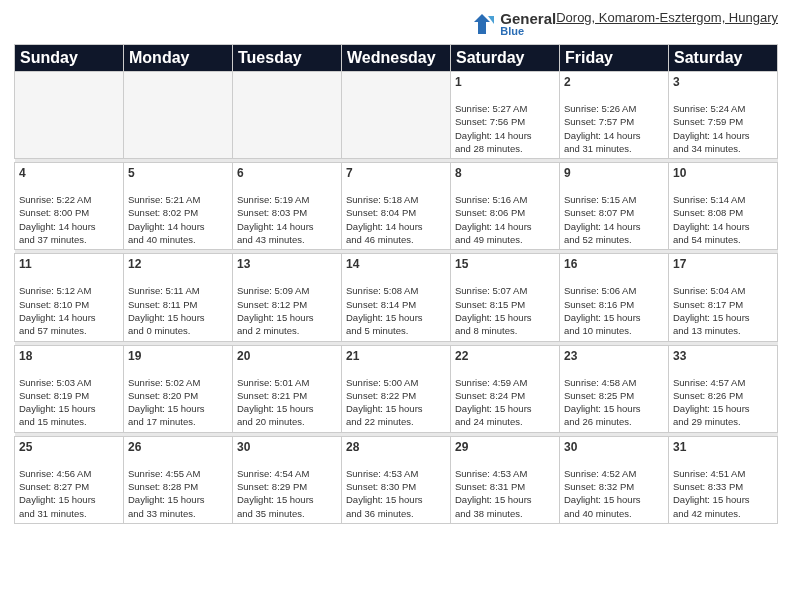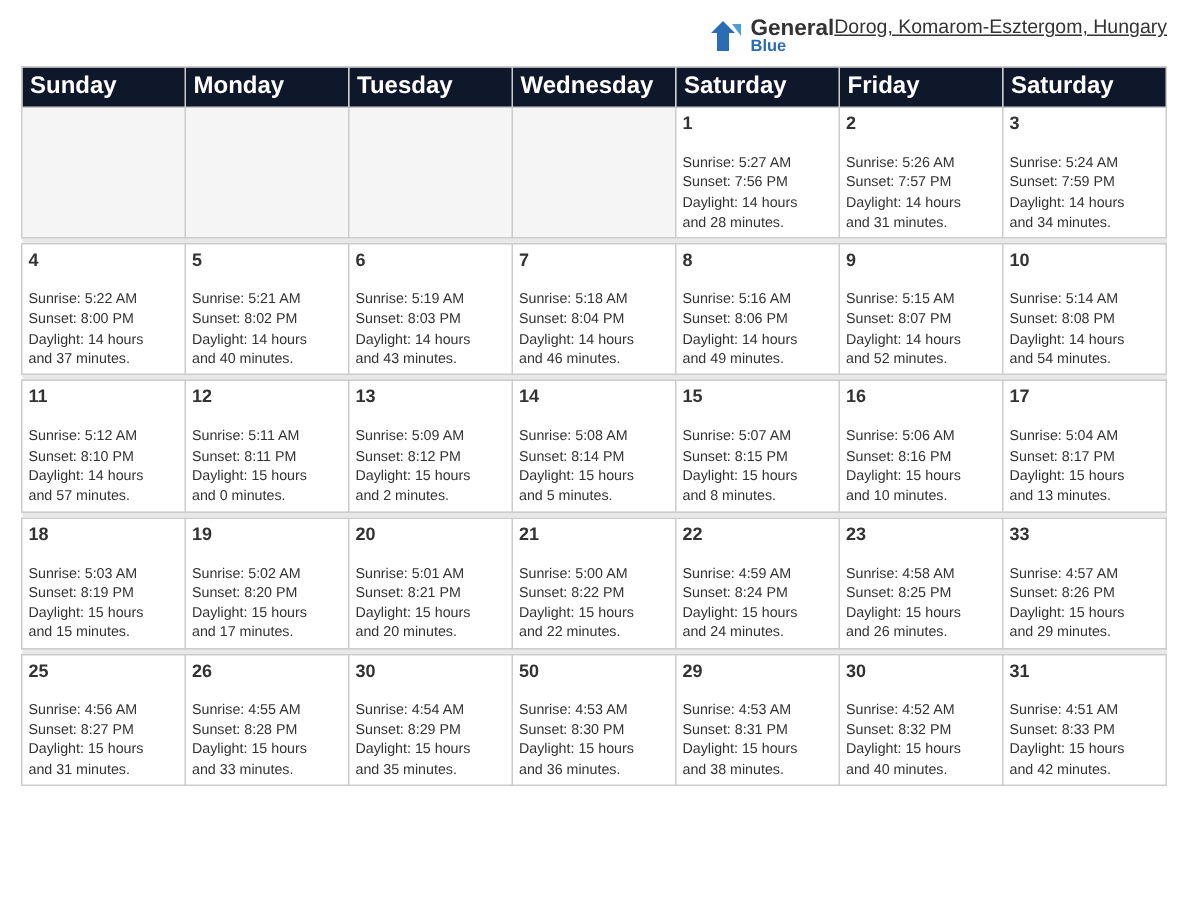--- a/index.html
+++ b/index.html
@@ -259,21 +259,21 @@
           </td>
           <td class="calendar-cell">
             <div class="cell-date">26</div>
             <div class="cell-info">Sunrise: 4:55 AM<br>Sunset: 8:28 PM<br>Daylight: 15 hours<br>and 33 minutes.</div>
           </td>
           <td class="calendar-cell">
             <div class="cell-date">30</div>
             <div class="cell-info">Sunrise: 4:54 AM<br>Sunset: 8:29 PM<br>Daylight: 15 hours<br>and 35 minutes.</div>
           </td>
           <td class="calendar-cell">
-            <div class="cell-date">50</div>
+            <div class="cell-date">28</div>
             <div class="cell-info">Sunrise: 4:53 AM<br>Sunset: 8:30 PM<br>Daylight: 15 hours<br>and 36 minutes.</div>
           </td>
           <td class="calendar-cell">
             <div class="cell-date">29</div>
             <div class="cell-info">Sunrise: 4:53 AM<br>Sunset: 8:31 PM<br>Daylight: 15 hours<br>and 38 minutes.</div>
           </td>
           <td class="calendar-cell">
             <div class="cell-date">30</div>
             <div class="cell-info">Sunrise: 4:52 AM<br>Sunset: 8:32 PM<br>Daylight: 15 hours<br>and 40 minutes.</div>
           </td>

